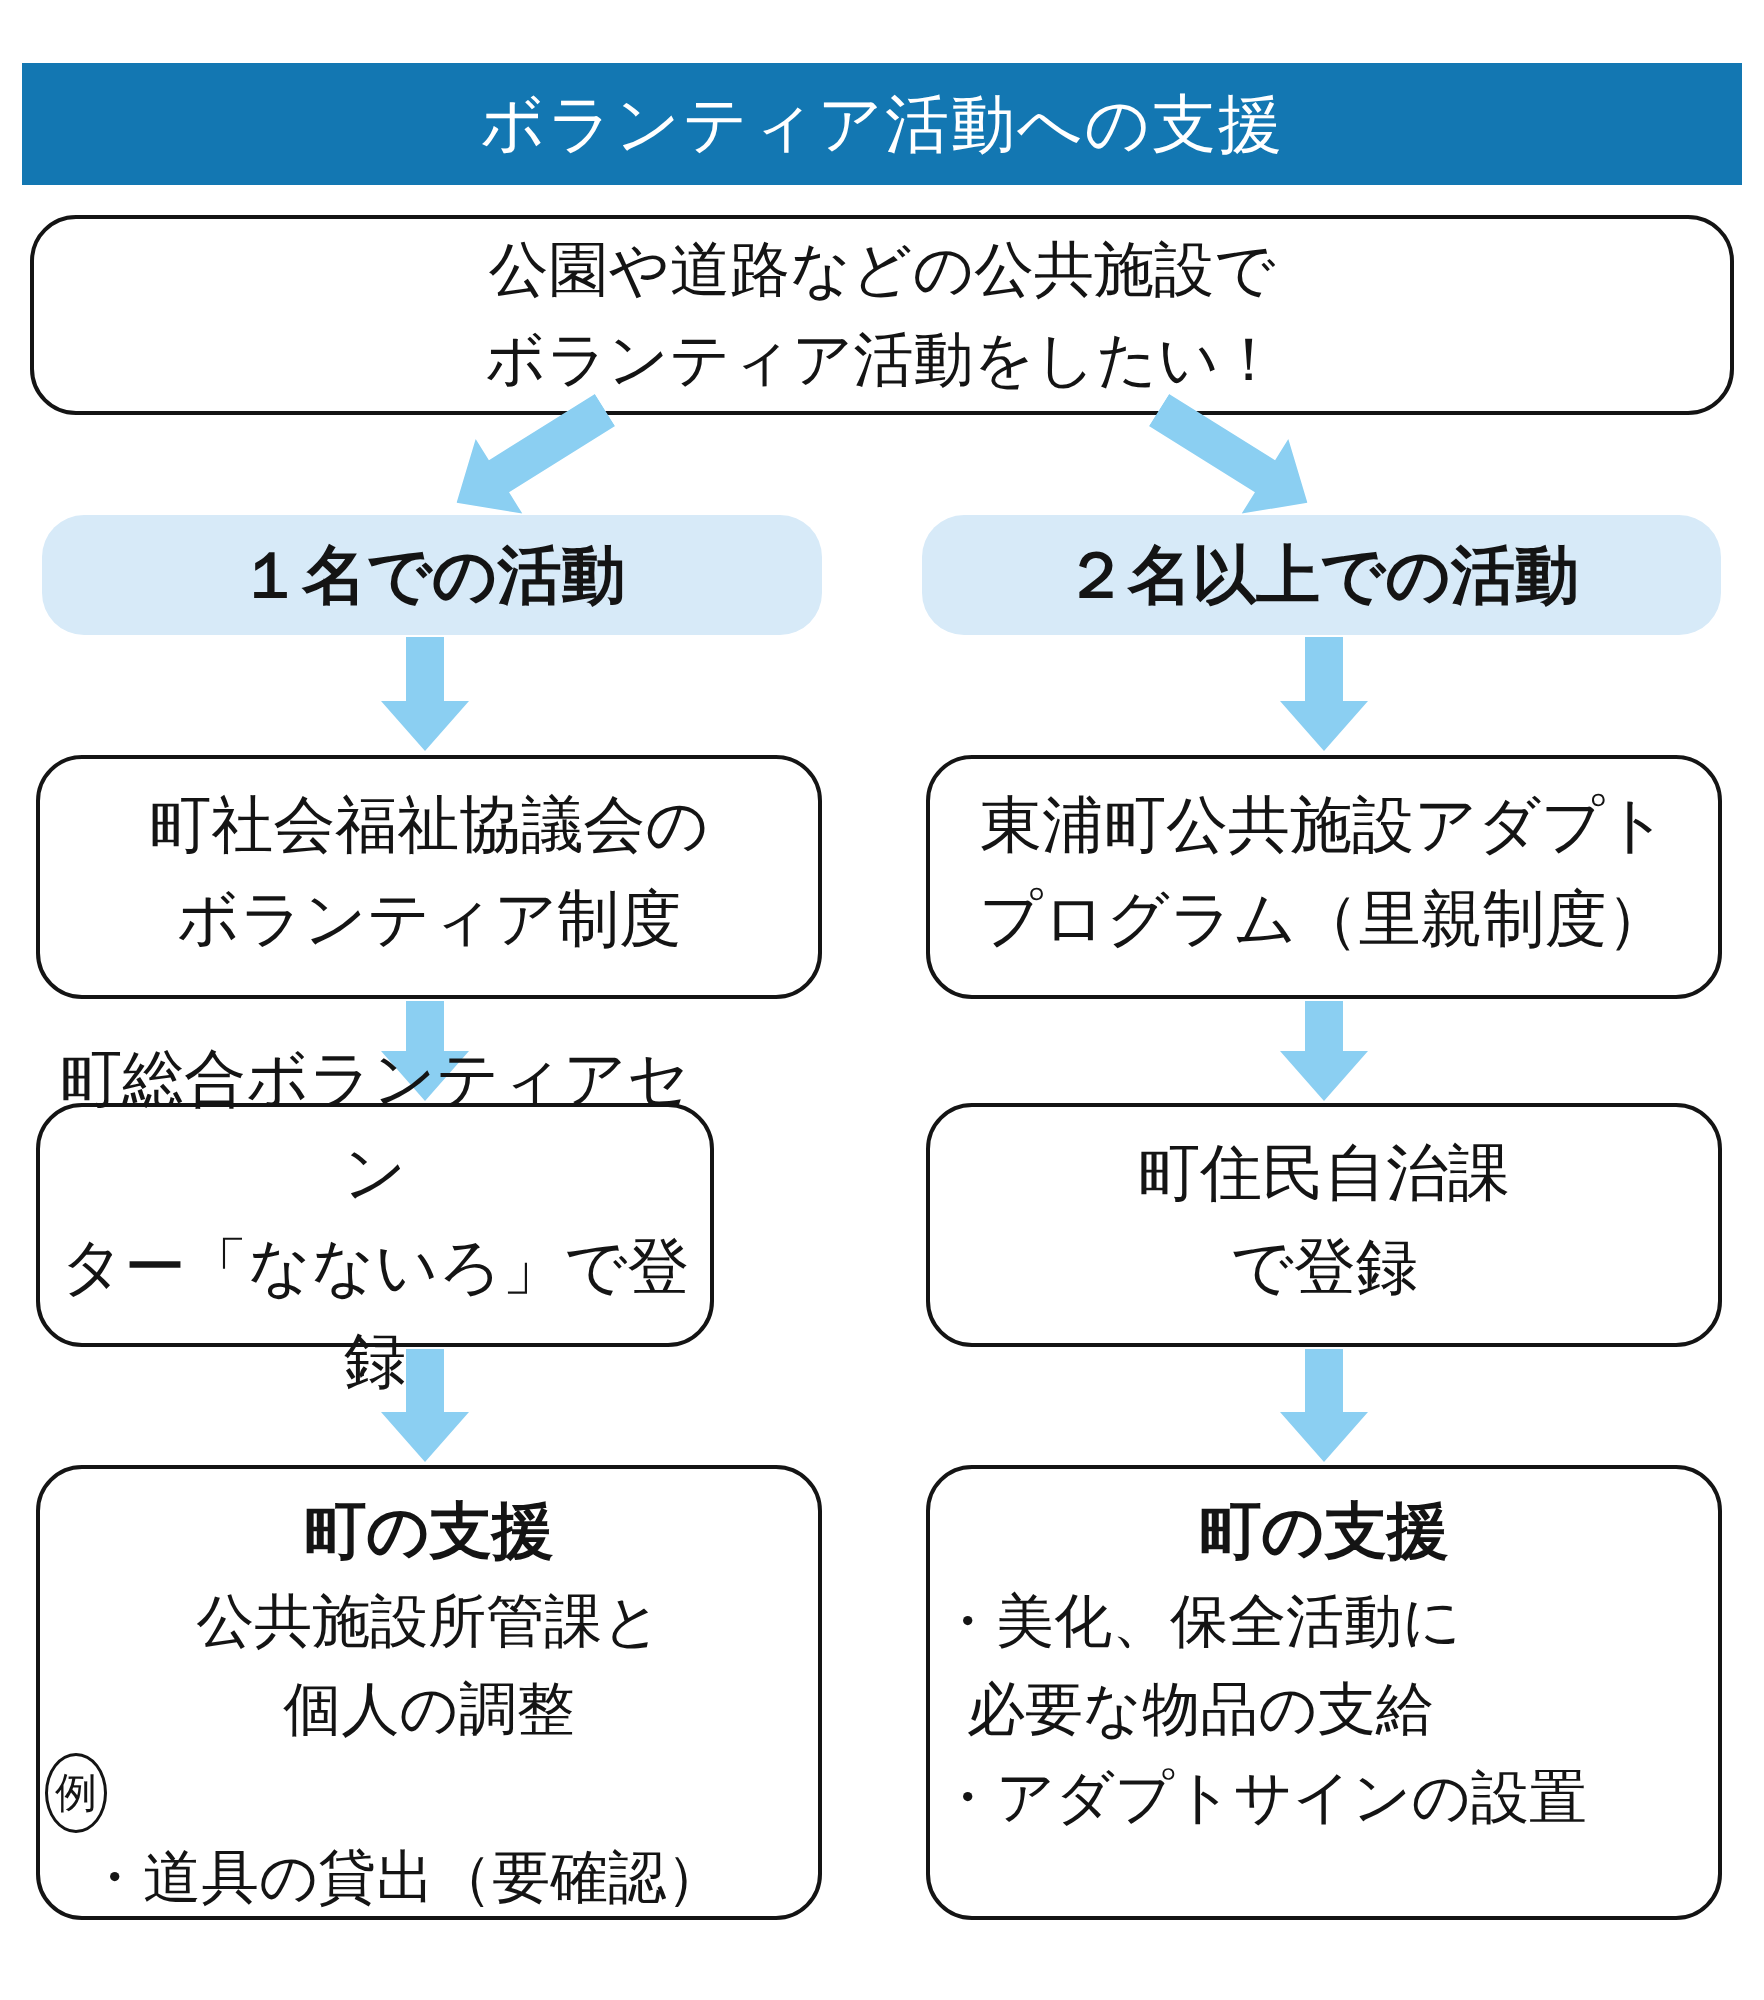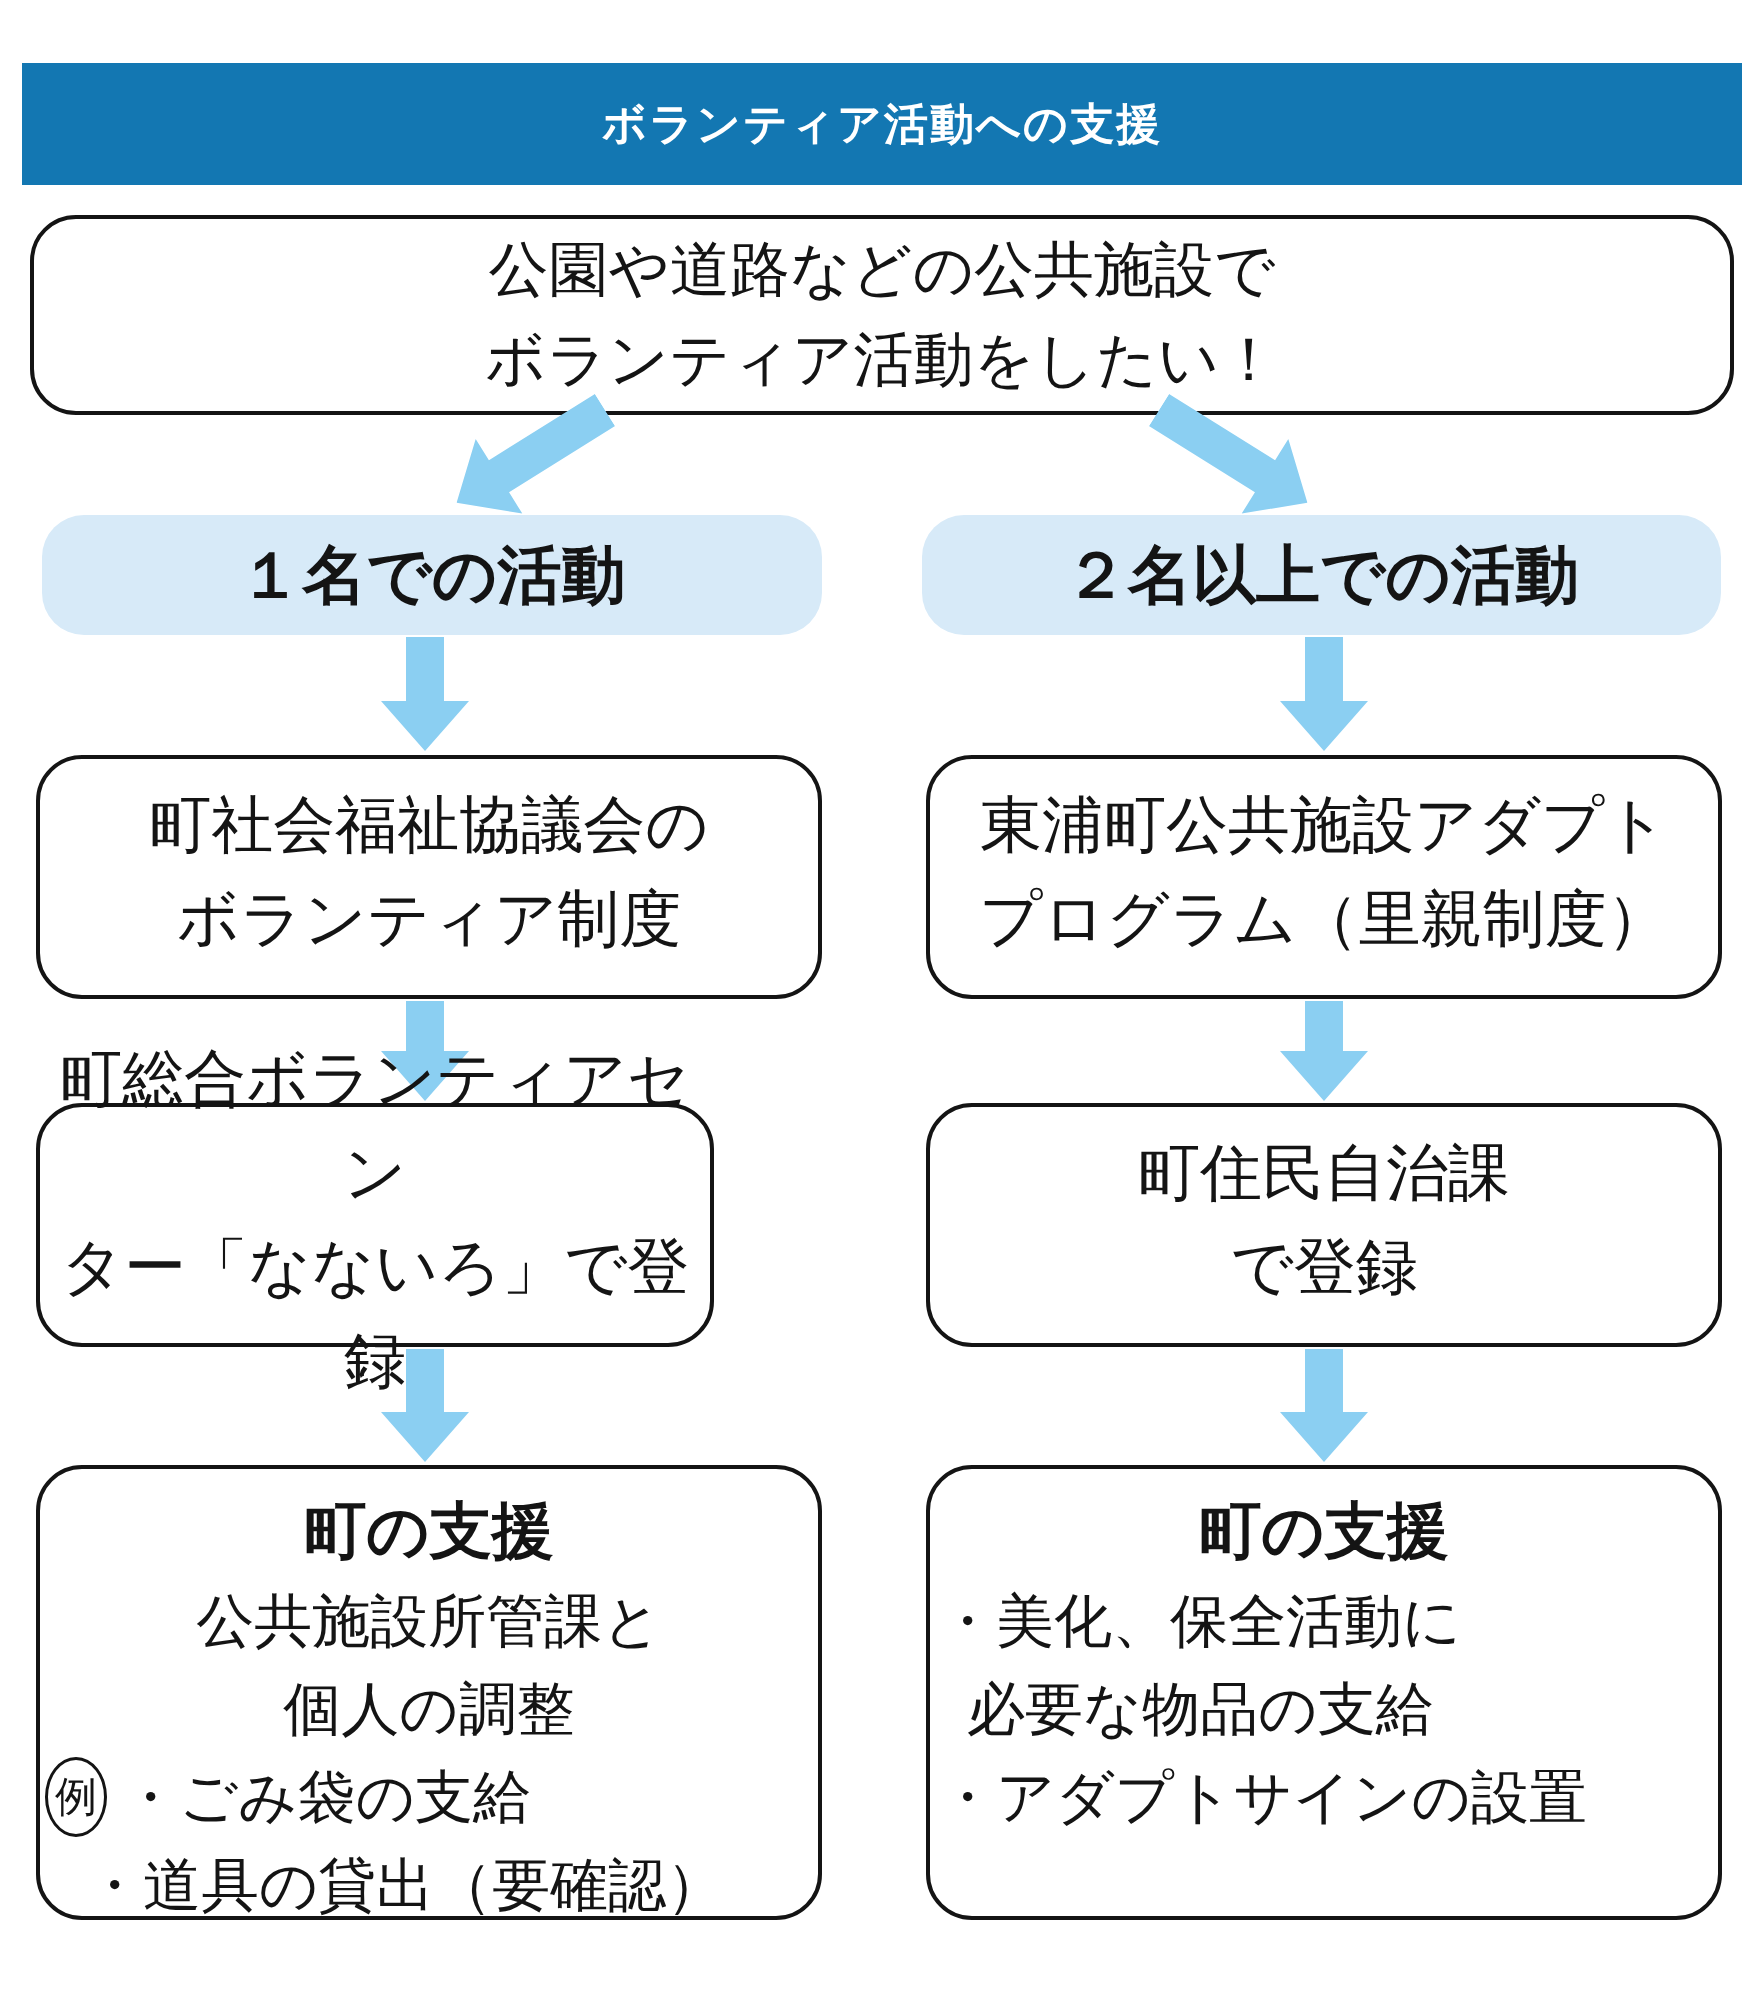--- a/index.html
+++ b/index.html
@@ -14,21 +14,21 @@
     position:relative;width:1764px;height:2000px;background:var(--paper);
     font-family:"Liberation Sans","DejaVu Sans",sans-serif;color:var(--ink);
     overflow:hidden;
   }
   .abs{position:absolute;box-sizing:border-box;}
 
   .title-bar{
     left:22px;top:63px;width:1720px;height:122px;background:var(--bar-blue);
     display:flex;align-items:center;justify-content:center;
   }
-  .title-bar .t{font-size:44px;font-weight:bold;color:#fff;letter-spacing:2px;}
+  .title-bar .t{font-size:64px;font-weight:normal;color:#fff;letter-spacing:2px;}
 
   .node{
     background:var(--paper);border:4px solid var(--ink);border-radius:46px;
     display:flex;flex-direction:column;align-items:center;justify-content:center;
     text-align:center;
   }
   .intro-box{left:30px;top:215px;width:1704px;height:200px;}
   .intro-box .ln{font-size:60px;line-height:90px;}
 
   .banner{
@@ -131,21 +131,20 @@
     <div class="ln">町住民自治課</div>
     <div class="ln">で登録</div>
   </div>
 
   <div class="abs node support box-l3">
     <div class="head">町の支援</div>
     <div class="ln">公共施設所管課と</div>
     <div class="ln">個人の調整</div>
     <div class="row ln example-row">
       <span class="example-mark">例</span>
-      <span>・ごみ袋の支給</span>
     </div>
     <div class="row ln indent-90">
       <span>・道具の貸出（要確認）</span>
     </div>
   </div>
 
   <div class="abs node support box-r3">
     <div class="head">町の支援</div>
     <div class="row ln pad-16">
       <span>・美化、保全活動に</span>

